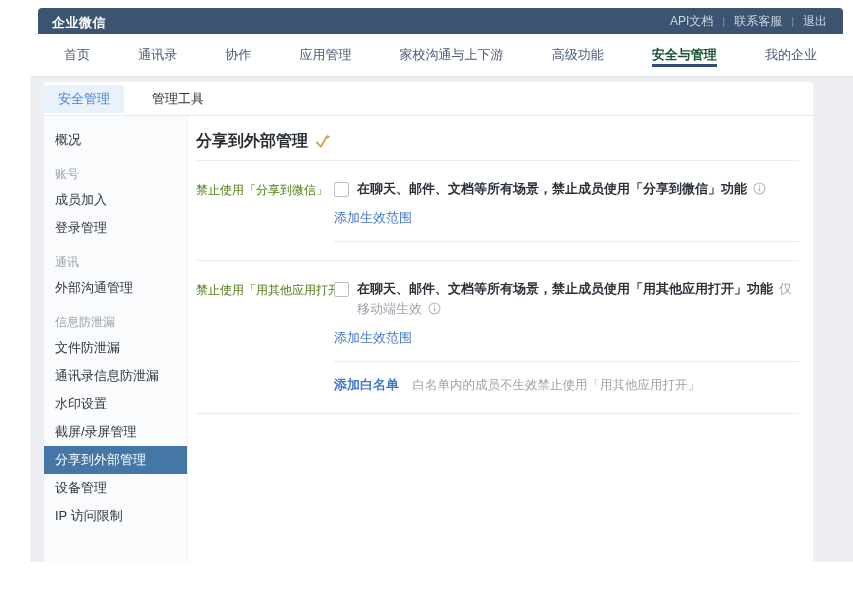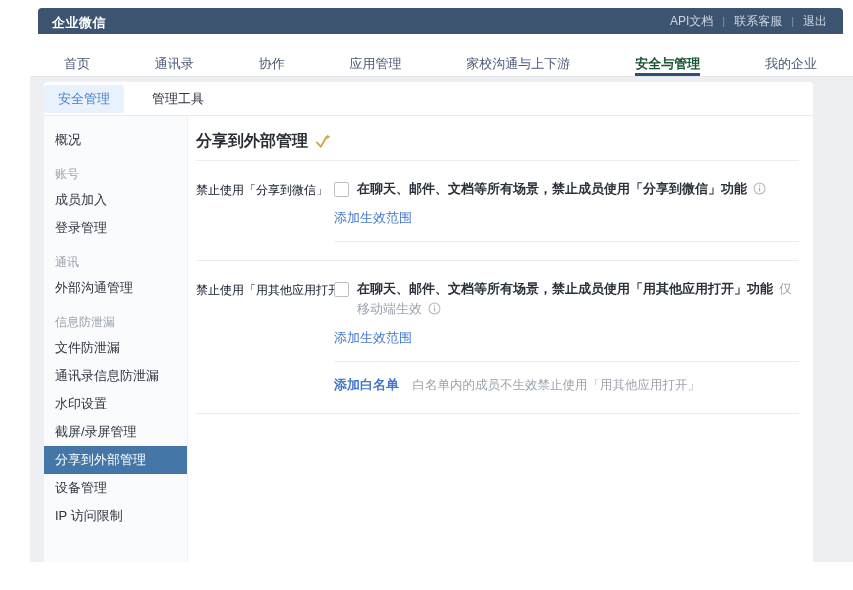--- a/index.html
+++ b/index.html
@@ -21,21 +21,21 @@
   .logo-badge{
     font-size:9px;line-height:12px;padding:0 3px;border-radius:6px;
     background:rgba(255,255,255,.22);color:#E6EDF5;margin-left:2px;
   }
   .topbar-right{margin-left:auto;display:flex;align-items:center;font-size:12px;color:#CCD7E3;}
   .topbar-link{cursor:pointer;padding:0 2px;}
   .topbar-sep{color:rgba(255,255,255,.35);margin:0 7px;font-size:11px;}
   
   .navrow{
     position:absolute;left:38px;top:34px;width:805px;height:42px;
-    display:flex;justify-content:space-between;align-items:flex-end;
+    display:flex;justify-content:space-between;align-items:center;
     padding:0 26px;box-sizing:border-box;background:#fff;
   }
   .nav-tab{
     font-size:13px;color:#4A5A75;display:flex;align-items:center;
     cursor:pointer;border-bottom:3px solid transparent;padding-top:3px;
   }
   .nav-tab.active{color:#14532d;font-weight:bold;border-bottom-color:#2F4E7D;}
   .nav-border{position:absolute;left:30px;right:0;top:76px;height:1px;background:#E4E7EA;}
   
   .page-body{
@@ -64,21 +64,21 @@
   .side-item.selected{background:#4576A8;color:#ffffff;}
   .side-header{margin-top:8px;height:24px;line-height:24px;padding-left:11px;font-size:12px;color:#9AA2AC;white-space:nowrap;}
   
   .content{flex:1;padding:0 14px 0 8px;box-sizing:border-box;min-width:0;}
   .title-row{margin-top:14px;display:flex;align-items:center;gap:6px;height:22px;}
   .page-title{font-size:16px;color:#2A2F36;font-weight:600;}
   .title-divider{margin-top:8px;height:1px;background:#EAECEF;}
   .setting{display:flex;padding-top:18px;}
   .setting-label{
     width:138px;min-width:138px;box-sizing:border-box;padding-right:4px;
-    font-size:12px;line-height:18px;padding-top:2px;color:#0f172a;white-space:nowrap;overflow:hidden;
+    font-size:12px;line-height:18px;padding-top:2px;color:#4d7c0f;white-space:nowrap;overflow:hidden;
   }
   .setting-control{flex:1;min-width:0;}
   .check-row{display:flex;align-items:flex-start;line-height:20px;font-size:13px;}
   .checkbox{
     display:inline-block;width:13px;height:13px;border:1px solid #B9BFC7;border-radius:2px;
     background:#fff;margin:3px 8px 0 0;flex:0 0 13px;cursor:pointer;
   }
   .check-text{color:#2B313A;font-weight:600;}
   .check-suffix{color:#9AA2AC;font-weight:400;margin-left:6px;}
   .check-suffix:empty{display:none;margin:0;}
@@ -112,20 +112,21 @@
     <span class="topbar-link">退出</span>
   </div>
 </div>
 
 <div class="navrow">
   <div class="nav-tab">首页</div>
   <div class="nav-tab">通讯录</div>
   <div class="nav-tab">协作</div>
   <div class="nav-tab">应用管理</div>
   <div class="nav-tab">家校沟通与上下游</div>
+  <div class="nav-tab">高级功能</div>
   <div class="nav-tab active">安全与管理</div>
   <div class="nav-tab">我的企业</div>
 </div>
 <div class="nav-border"></div>
 
 <div class="page-body">
   <div class="card">
 
     <div class="subtabs">
       <div class="subtab active">安全管理</div>

